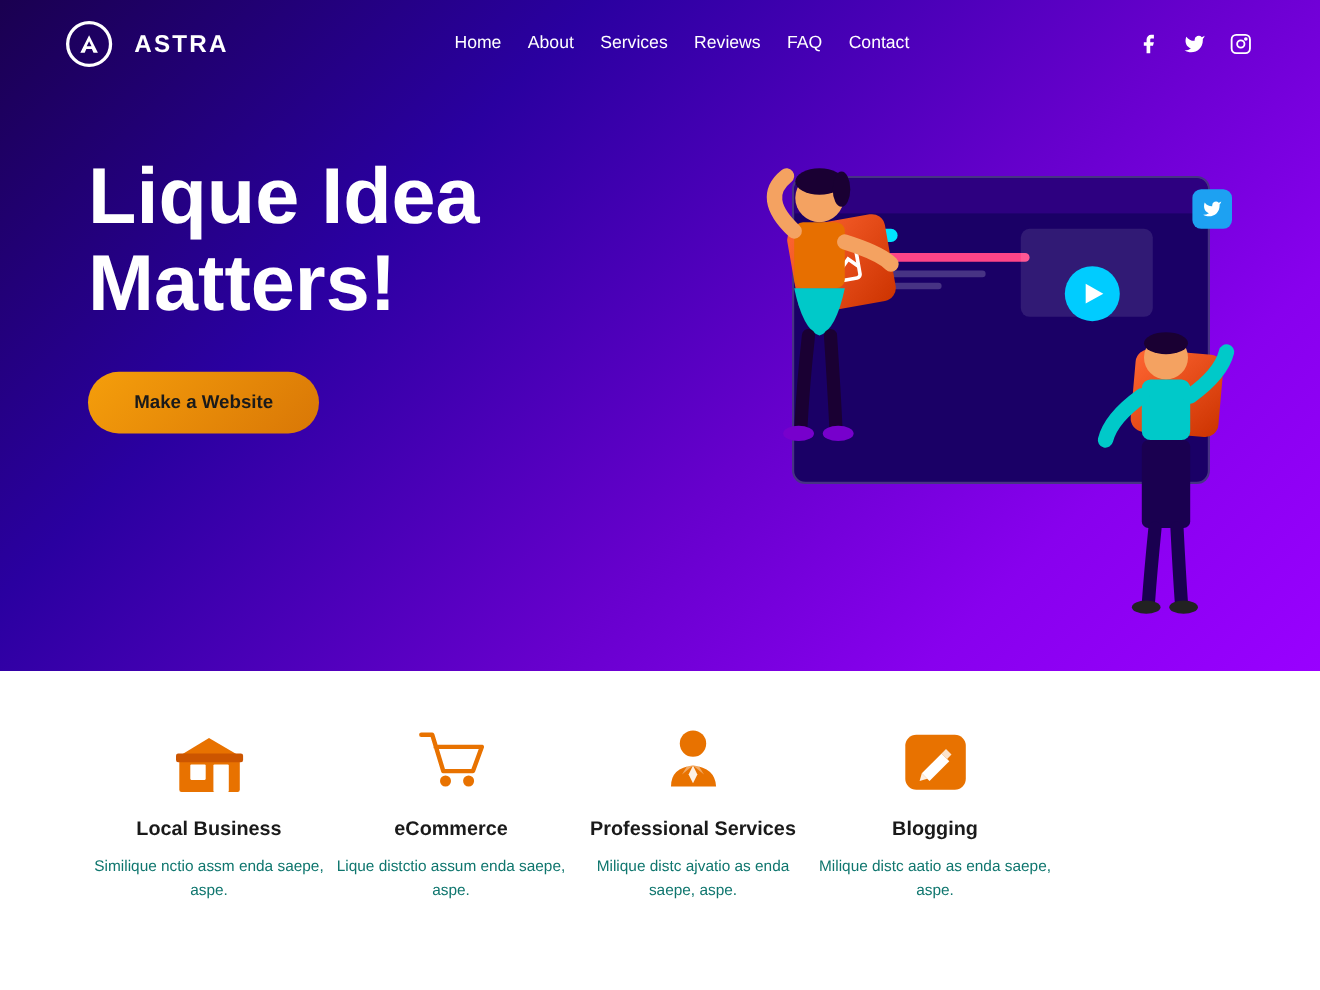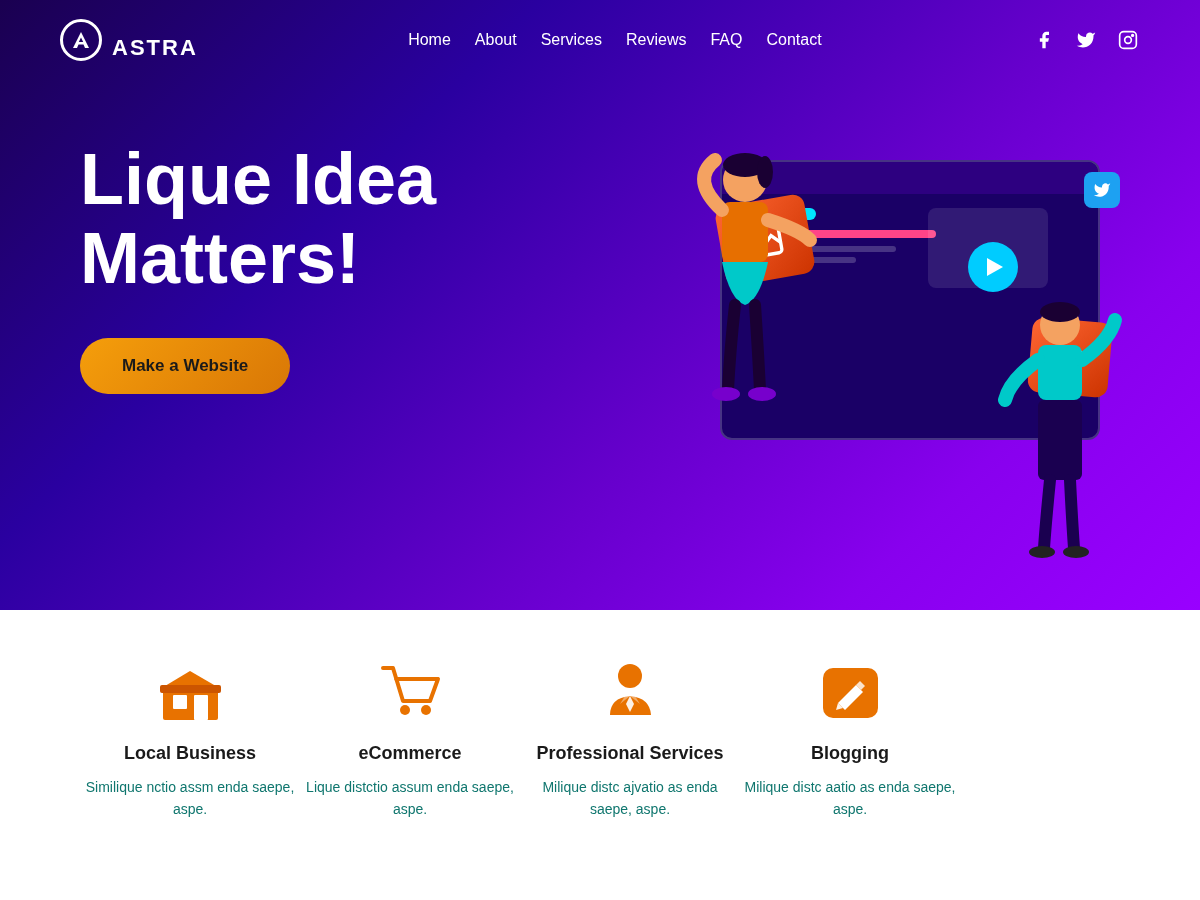--- a/index.html
+++ b/index.html
@@ -11,22 +11,22 @@
       top: 0; left: 0; right: 0;
       height: 80px;
       display: flex;
       align-items: center;
       justify-content: space-between;
       padding: 0 60px;
       z-index: 10;
     }
     .logo {
       display: flex;
-      align-items: flex-end;
-      gap: 10px;
+      align-items: center;
+      gap: 20px;
       color: white;
       text-decoration: none;
     }
     .logo-icon {
       width: 42px;
       height: 42px;
       border: 3px solid white;
       border-radius: 50%;
       display: flex;
       align-items: center;

